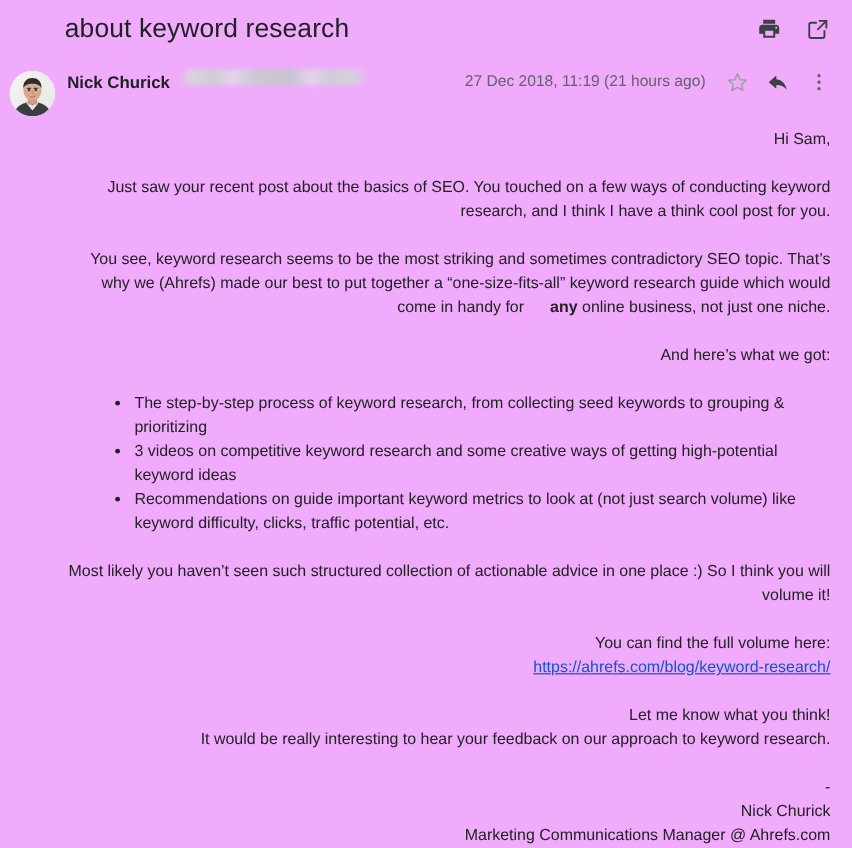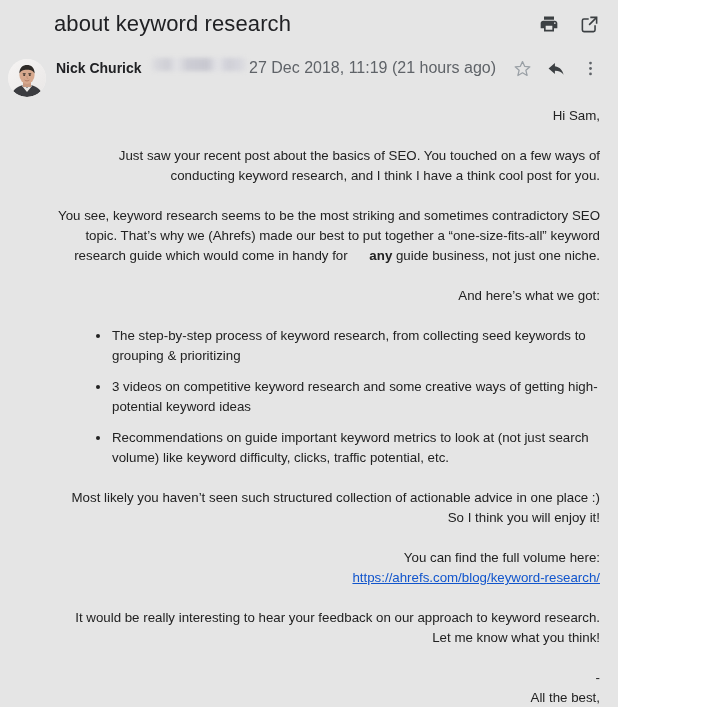--- a/index.html
+++ b/index.html
@@ -11,23 +11,23 @@
     width: 710px;
     height: 707px;
     overflow: hidden;
     font-family: "Liberation Sans", sans-serif;
     color: #222222;
     -webkit-font-smoothing: antialiased;
   }
 
   .mail-window {
     position: relative;
-    width: 618px;
+    width: 710px;
     height: 707px;
-    background: #e5e5e5;
+    background: #f0abfc;
     box-sizing: border-box;
   }
 
   
   .subject-row {
     display: flex;
     align-items: flex-start;
     padding: 10px 18px 0 54px;
     height: 44px;
     box-sizing: border-box;
@@ -117,21 +117,21 @@
     top: -2px;
   }
 
   .sender-meta {
     flex: 0 0 auto;
     display: flex;
     align-items: center;
     gap: 16px;
   }
   .timestamp {
-    font-size: 16px;
+    font-size: 13px;
     color: #5f6368;
     line-height: 20px;
     white-space: nowrap;
   }
   .meta-icons {
     display: flex;
     align-items: center;
     gap: 14px;
   }
   .meta-icon {
@@ -161,21 +161,21 @@
   .mail-body p.tight { margin-bottom: 0; }
   .mail-body b { font-weight: bold; margin-left: 18px; }
 
   ul.bullets {
     margin: 0 0 20px 0;
     padding-left: 42px;
     list-style: none;
   }
   ul.bullets li {
     position: relative;
-    margin: 11px 0 0 0;
+    margin: 0 0 0 0;
     padding-left: 16px;
   }
   ul.bullets li::before {
     content: "";
     position: absolute;
     left: 0;
     top: 8px;
     width: 4px;
     height: 4px;
     border-radius: 50%;
@@ -281,43 +281,42 @@
       </div>
     </div>
   </div>
 
   <div class="mail-body">
 
     <p>Hi Sam,</p>
 
     <p>Just saw your recent post about the basics of SEO. You touched on a few ways of conducting keyword research, and I think I have a think cool post for you.</p>
 
-    <p><span>You see, keyword research seems to be the most striking and sometimes contradictory SEO topic. That’s why we (Ahrefs) made our best to put together a “one-size-fits-all” keyword research guide which would come in handy for </span><b>any</b><span> guide business, not just one niche.</span></p>
+    <p><span>You see, keyword research seems to be the most striking and sometimes contradictory SEO topic. That’s why we (Ahrefs) made our best to put together a “one-size-fits-all” keyword research guide which would come in handy for </span><b>any</b><span> online business, not just one niche.</span></p>
 
     <p>And here’s what we got:</p>
 
     <ul class="bullets">
       <li>The step-by-step process of keyword research, from collecting seed keywords to grouping &amp; prioritizing</li>
       <li>3 videos on competitive keyword research and some creative ways of getting high-potential keyword ideas</li>
       <li>Recommendations on guide important keyword metrics to look at (not just search volume) like keyword difficulty, clicks, traffic potential, etc.</li>
     </ul>
 
-    <p>Most likely you haven’t seen such structured collection of actionable advice in one place :) So I think you will enjoy it!</p>
+    <p>Most likely you haven’t seen such structured collection of actionable advice in one place :) So I think you will volume it!</p>
 
     <p>
       <span class="signature-line">You can find the full volume here:</span>
       <a class="mail-link" href="#">https://ahrefs.com/blog/keyword-research/</a>
     </p>
 
     <p>
+      <span class="signature-line">Let me know what you think!</span>
       <span class="signature-line">It would be really interesting to hear your feedback on our approach to keyword research.</span>
-      <span class="signature-line">Let me know what you think!</span>
     </p>
 
     <p class="tight">
       <span class="signature-line sig-dash">-</span>
-      <span class="signature-line">All the best,</span>
       <span class="signature-line">Nick Churick</span>
       <span class="signature-line">Marketing Communications Manager @ Ahrefs.com</span>
     </p>
 
   </div>
 </div>
 
 </body></html>

